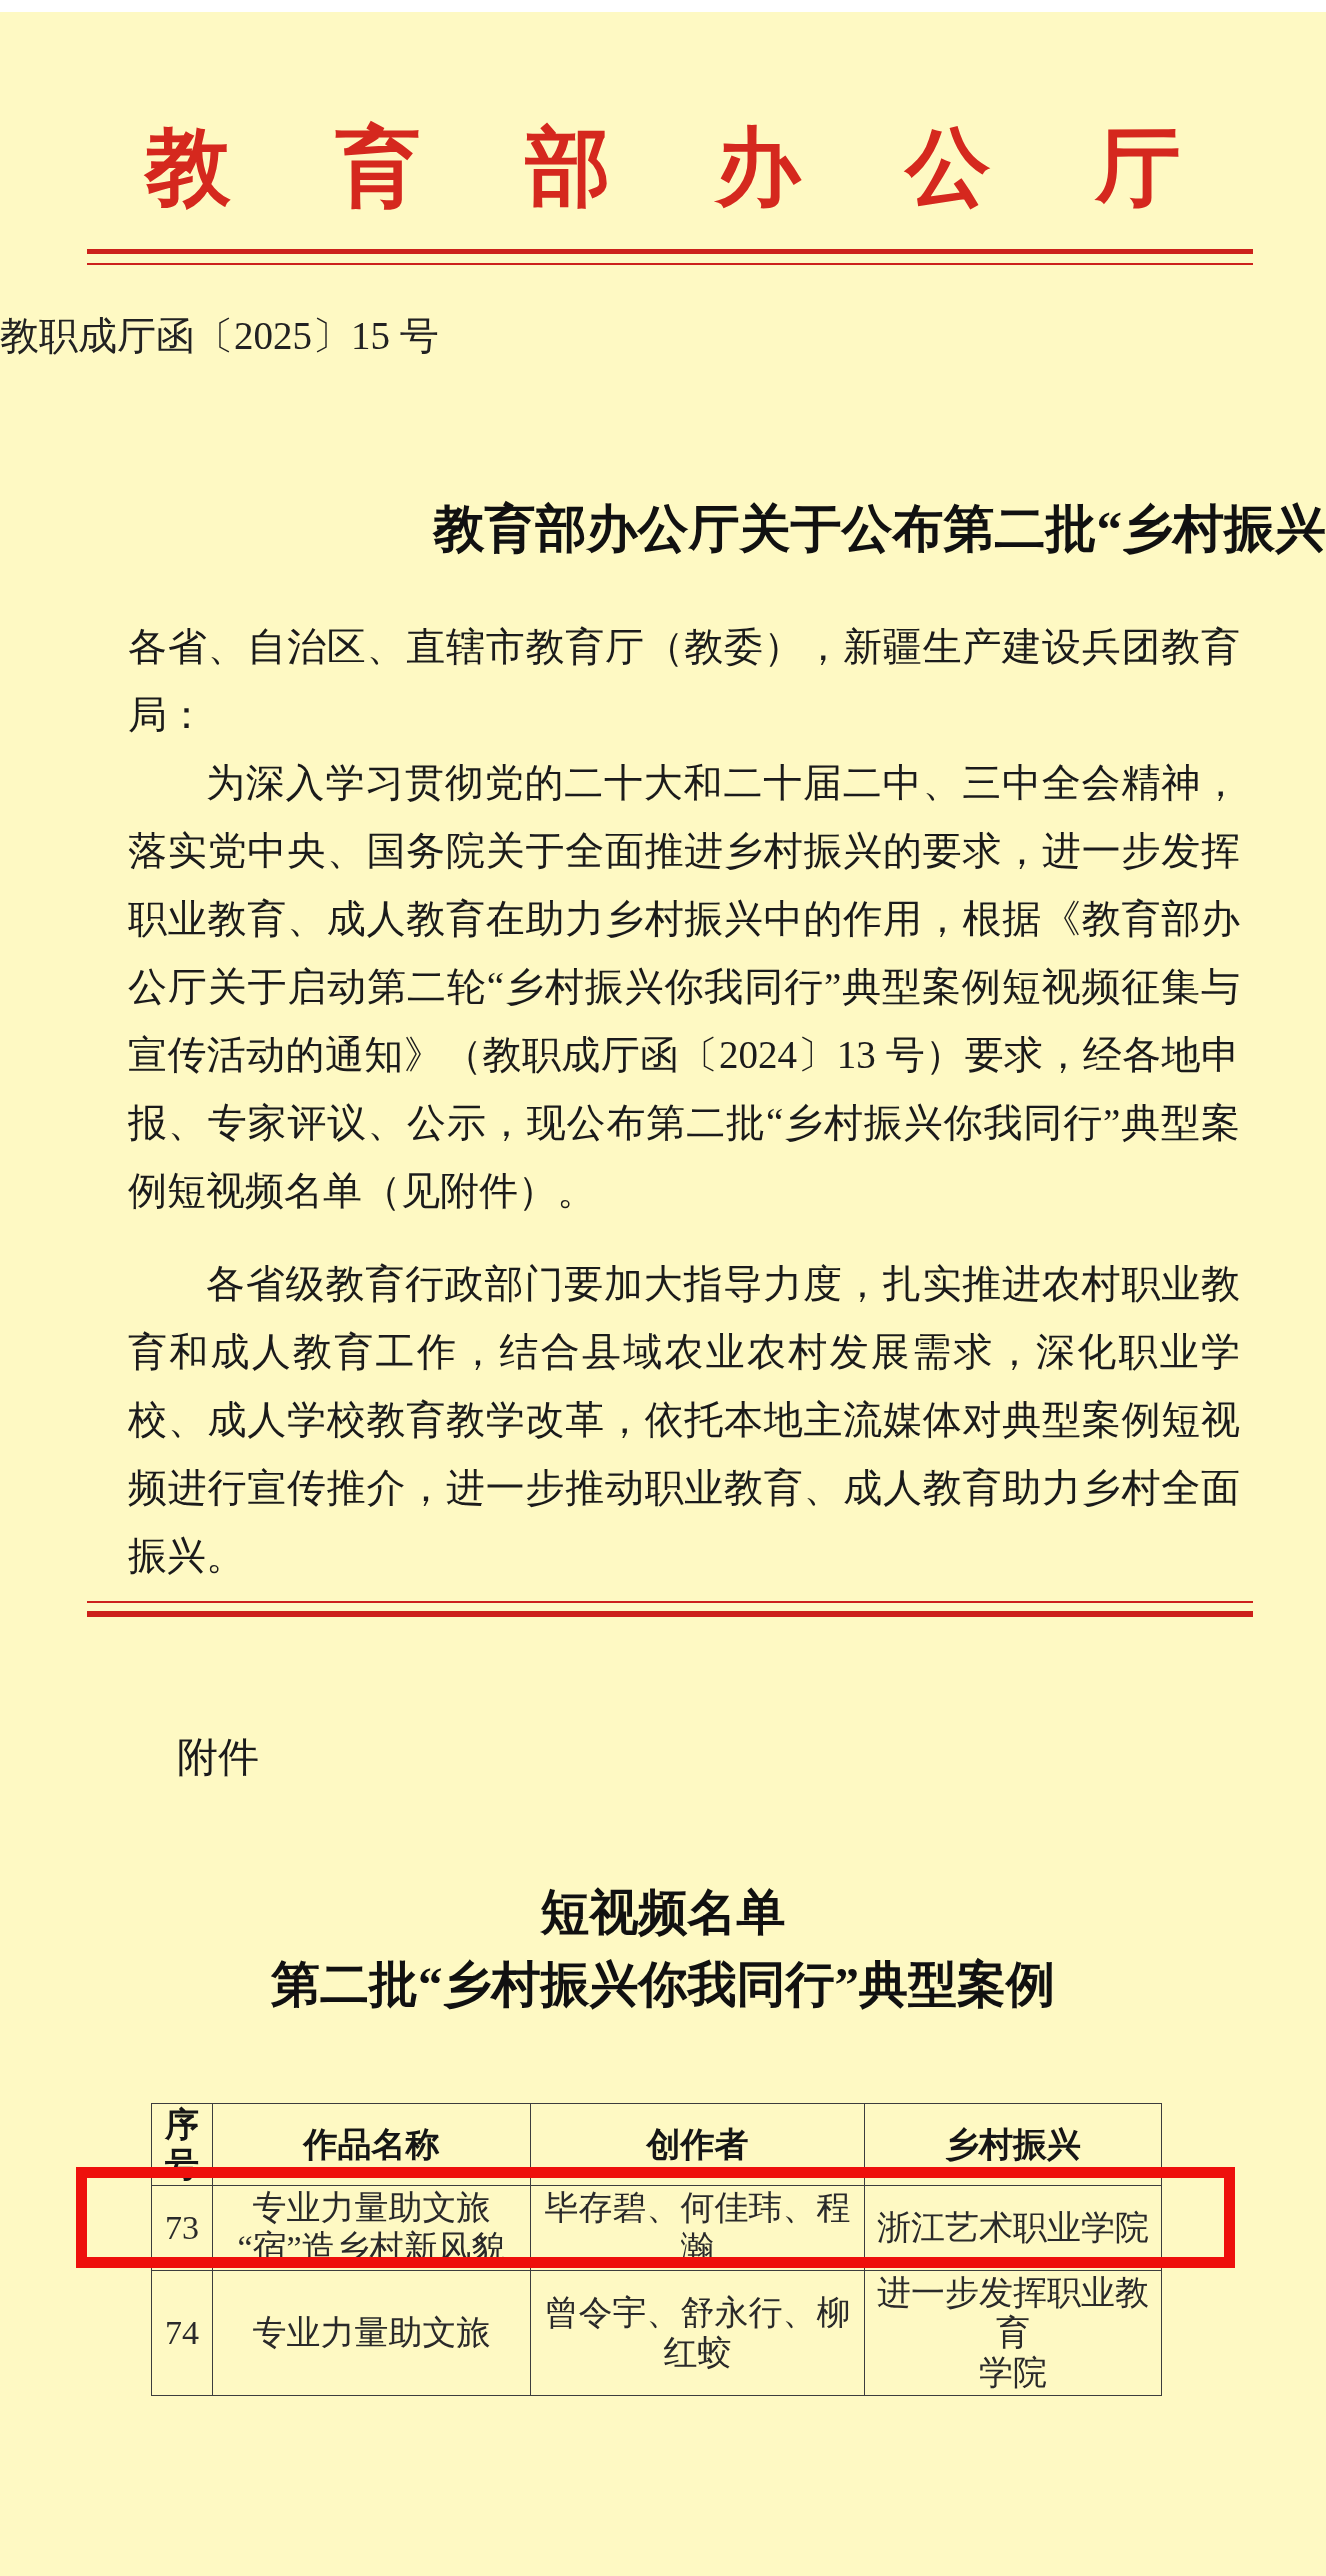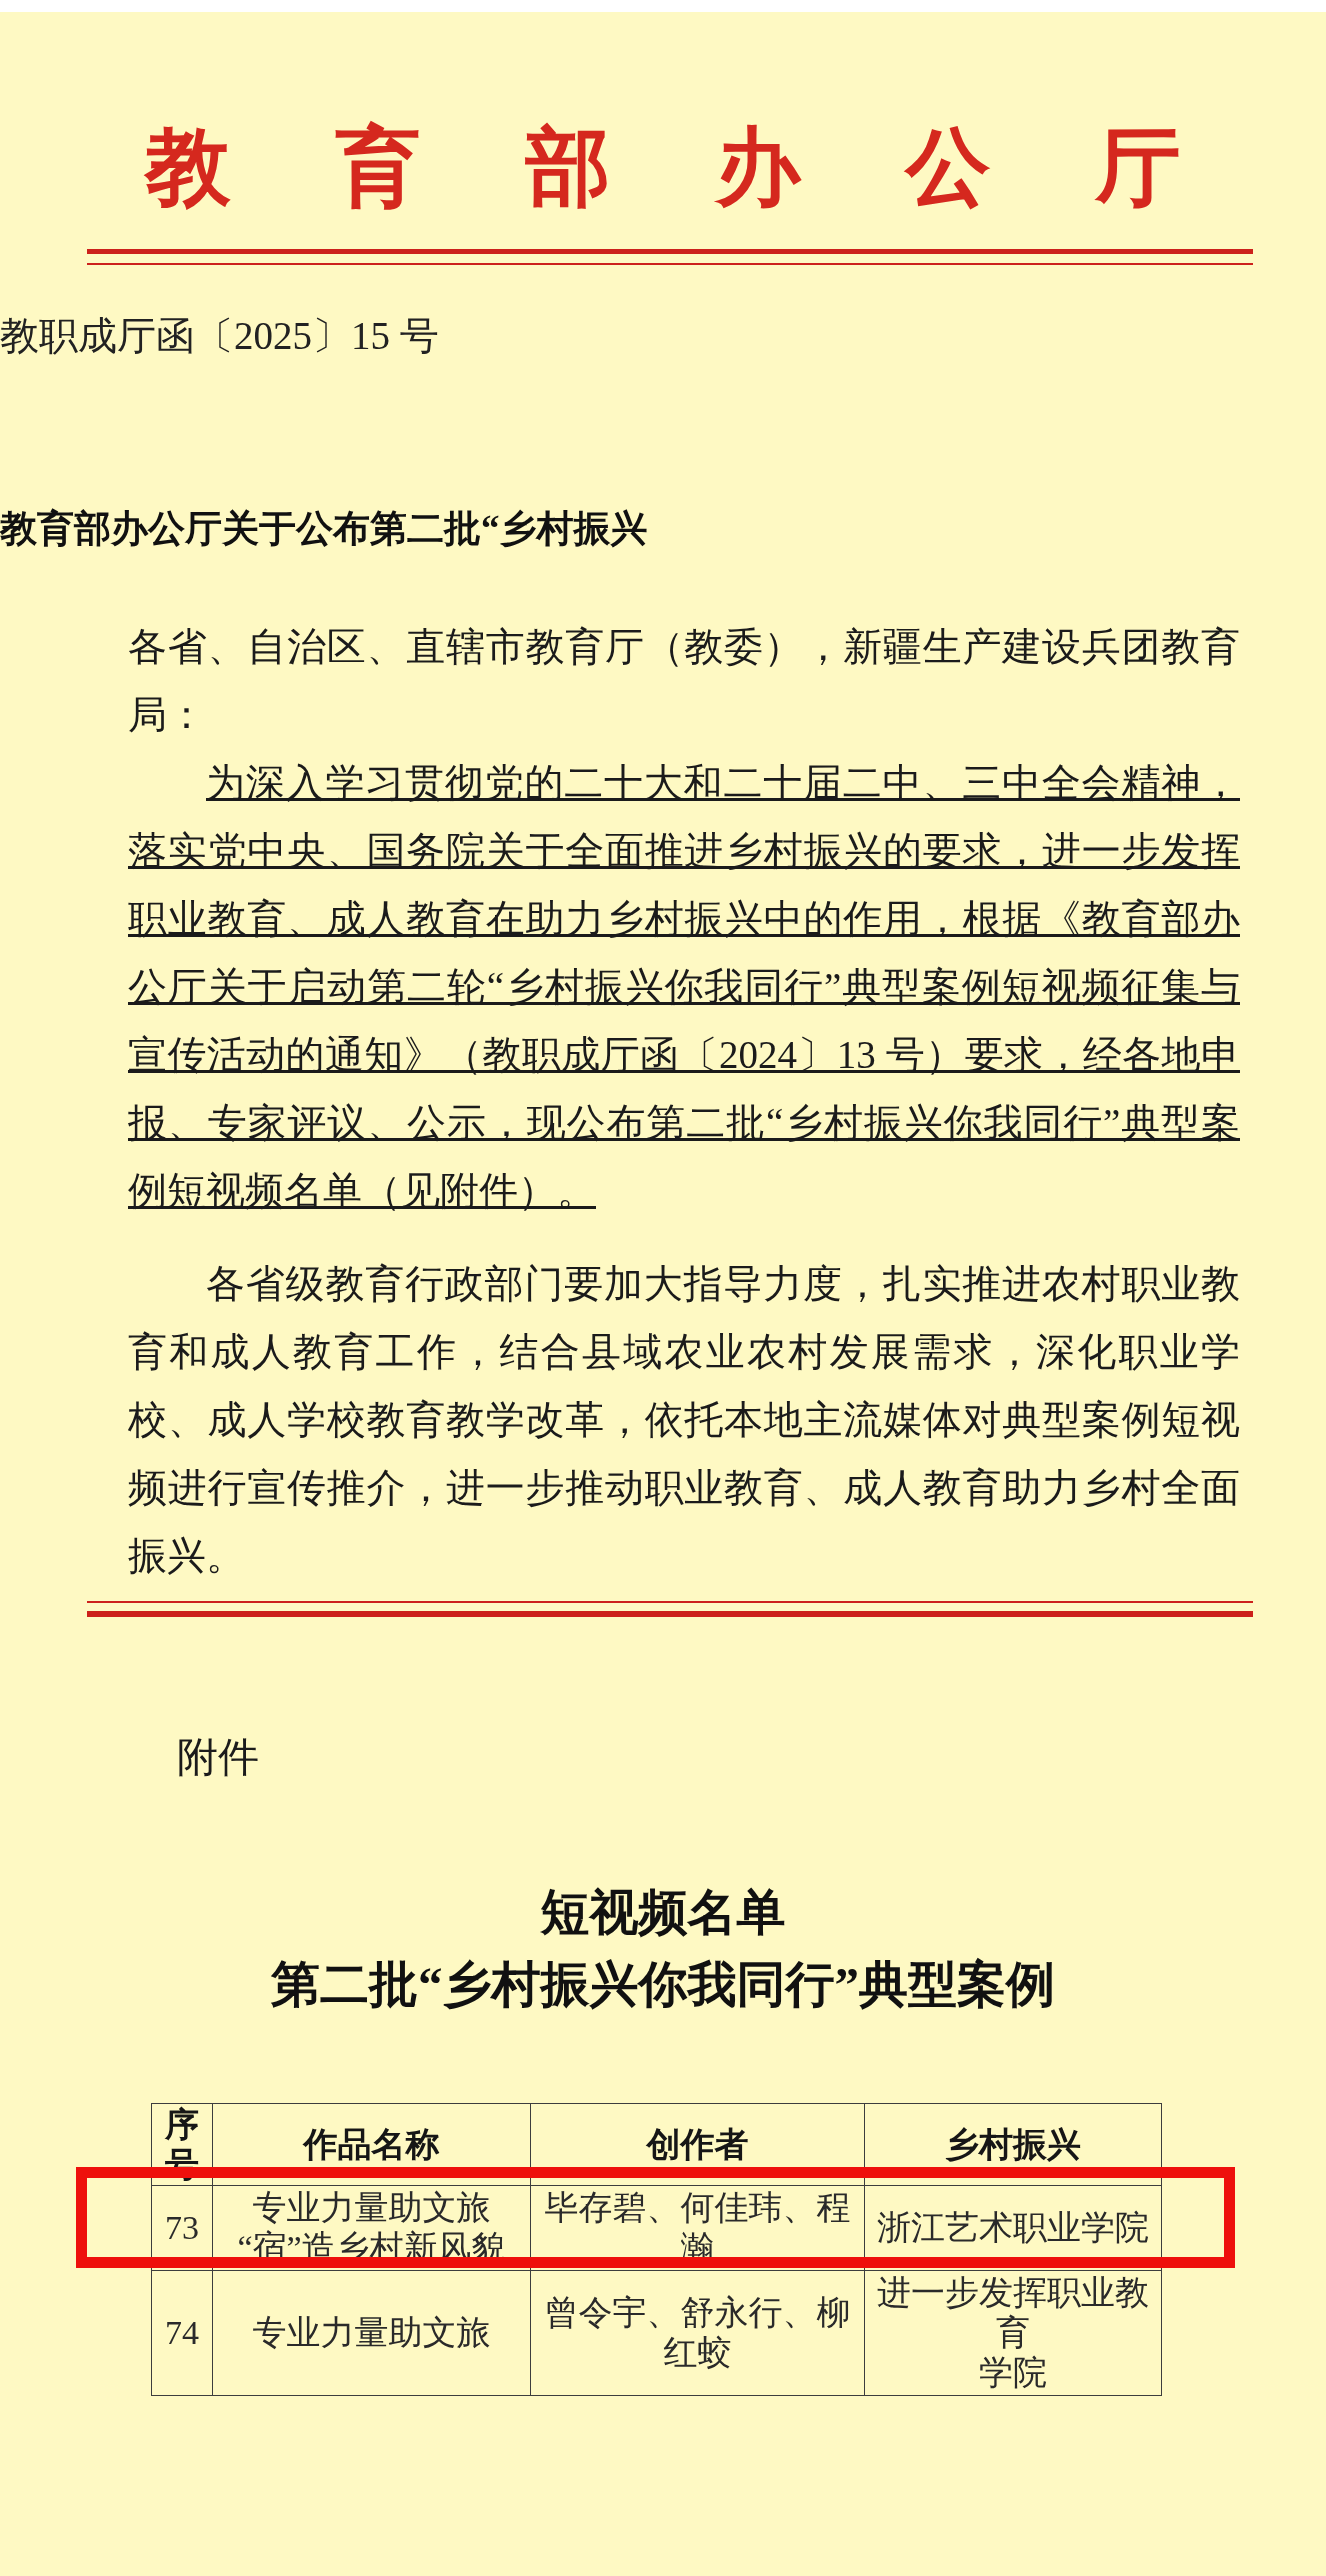--- a/index.html
+++ b/index.html
@@ -34,37 +34,37 @@
   .doc-number {
     margin: 50px 129px 0 0;
     text-align: left;
     font-size: 39px;
     line-height: 1.1;
     color: #222;
   }
   
   .doc-title {
     margin-top: 130px;
-    text-align: left;
+    text-align: right;
     font-weight: bold;
-    font-size: 37px;
+    font-size: 51px;
     line-height: 82px;
     color: #111;
   }
   
   .body-text {
     margin: 0 86px 0 128px;
     font-size: 39px;
     line-height: 68px;
     text-align: justify;
     color: #1b1b1b;
   }
   .salutation { margin-top: 43px; }
   .para { text-indent: 2em; }
-  .para-1 { margin-top: 0; text-decoration: underline; }
+  .para-1 { margin-top: 0; }
   .para-2 { margin-top: 25px; }
   .sep-bottom {
     margin: 10.7px 73px 0 87px;
     height: 8px;
     border-top: 2.7px solid #cc211b;
     border-bottom: 6.3px solid #cc211b;
   }
   
   .attachment-label {
     margin: 118px 0 0 177px;

